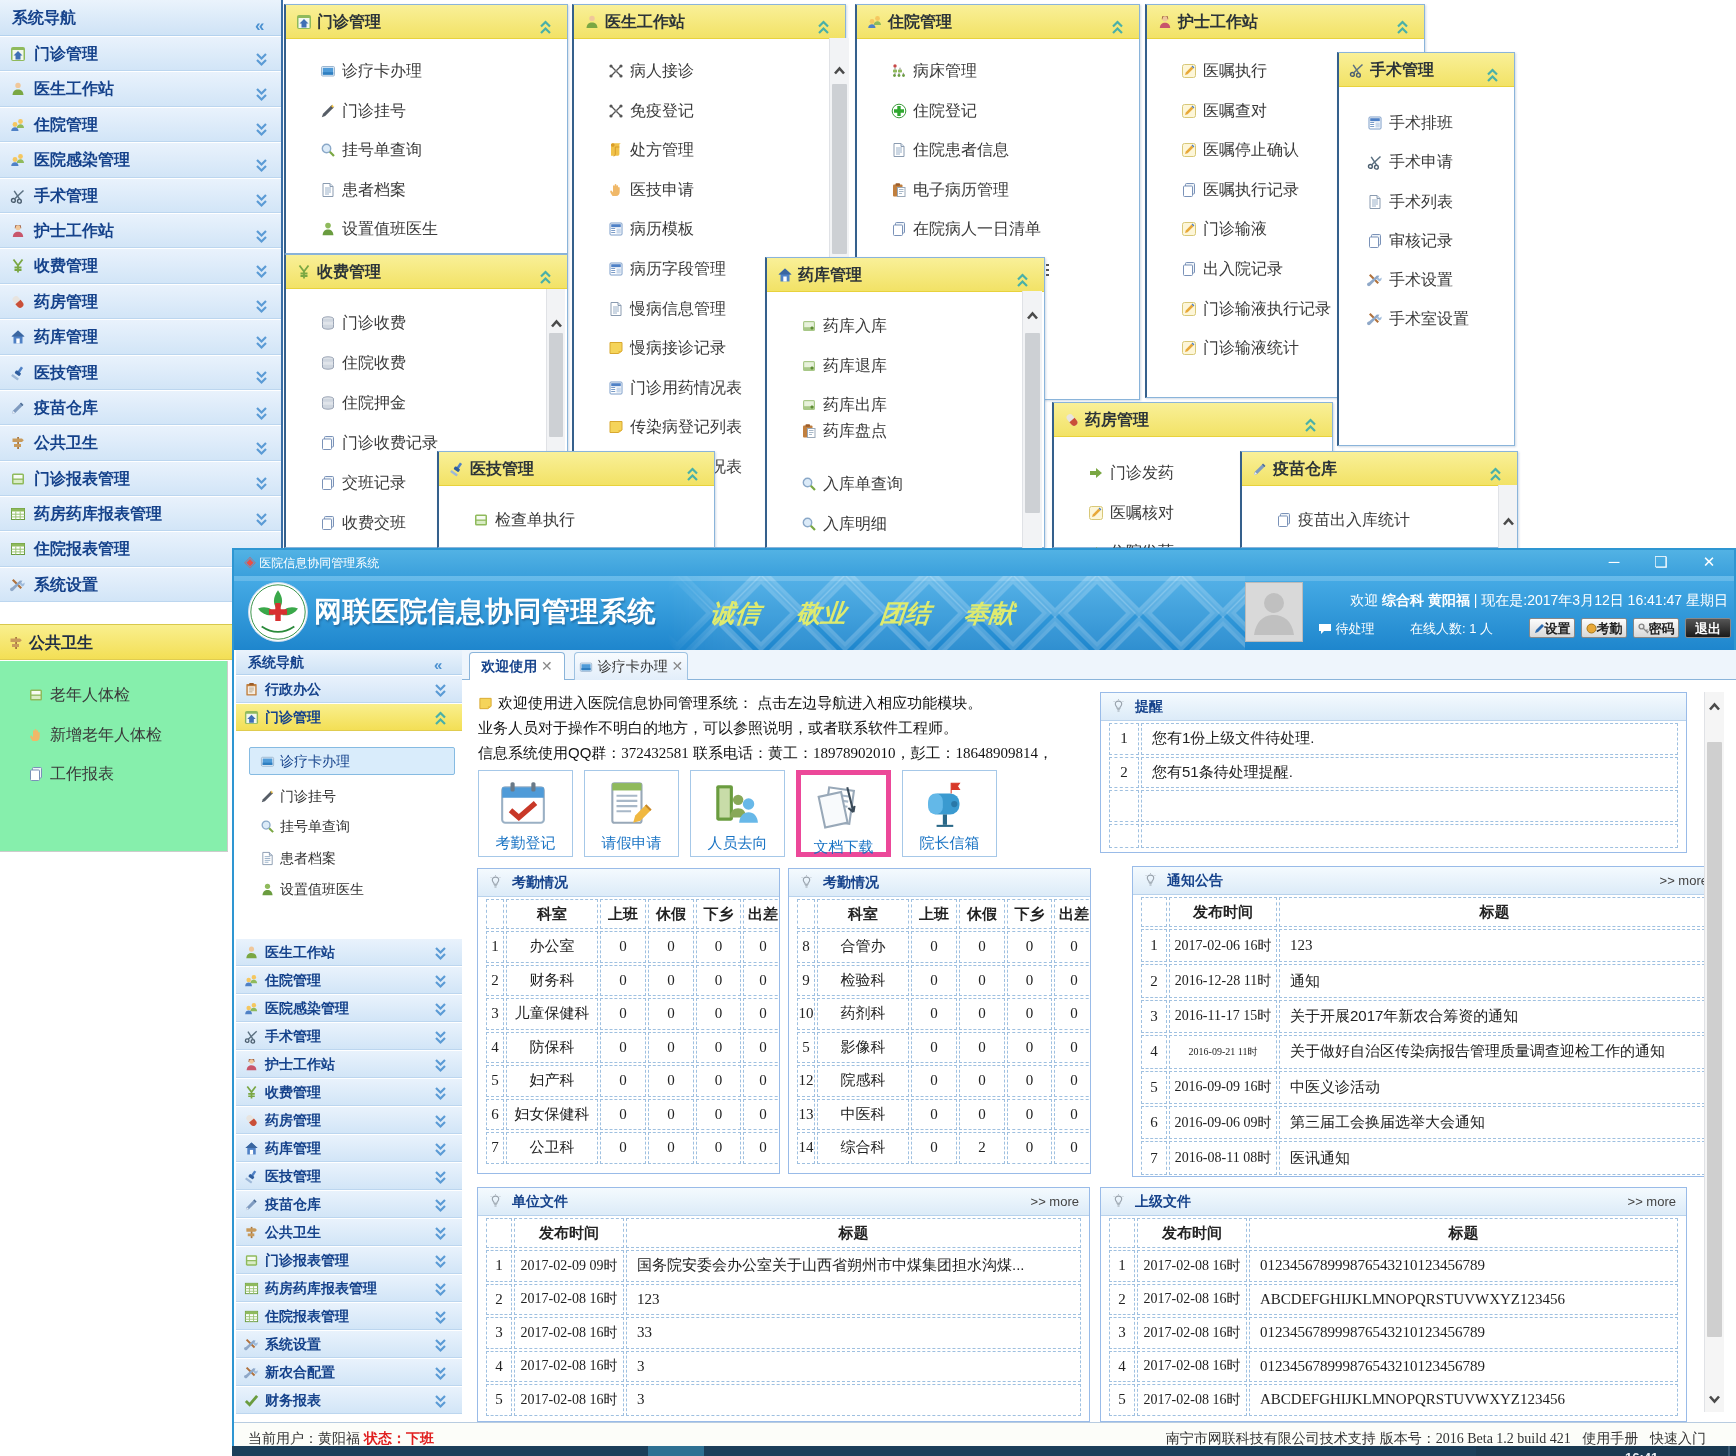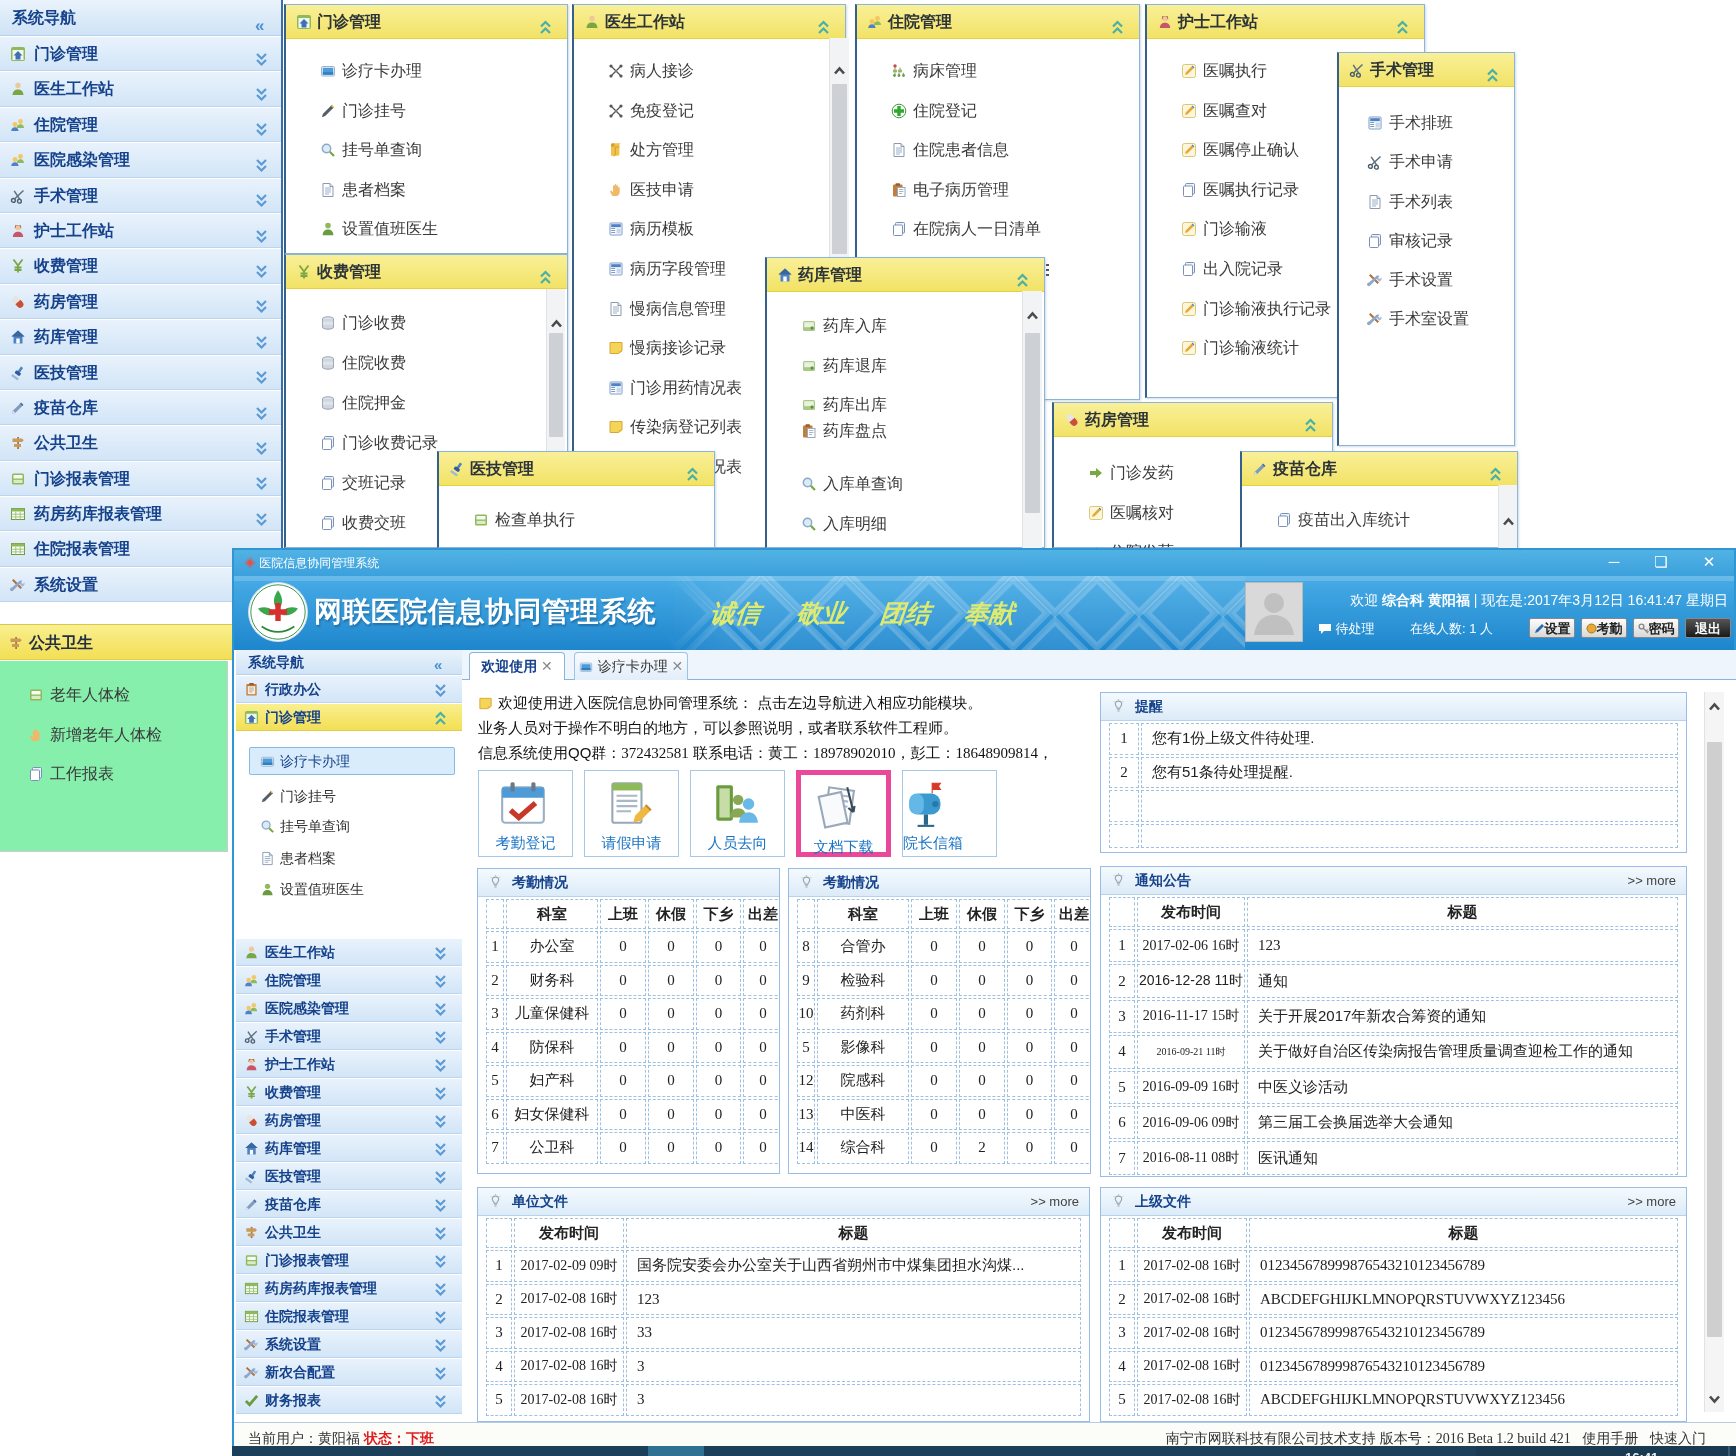--- a/index.html
+++ b/index.html
@@ -828,21 +828,21 @@
               <rect x="10" y="6" width="24" height="32" fill="#fff" stroke="#98a8b8" stroke-width="2"></rect>
               <path d="M14 12h16M14 17h16M14 22h16M14 27h10" stroke="#a8b8c8" stroke-width="2"></path>
             </g>
             <g transform="rotate(-12 20 28)">
               <rect x="6" y="10" width="22" height="30" fill="#f8fafc" stroke="#98a8b8" stroke-width="2"></rect>
             </g>
             <path d="M30 4l6 24M36 28l-5-4m5 4l1-6" stroke="#3a4a58" stroke-width="2" fill="none"></path>
           </svg></div>
         <div style="color:#1a74c4;font-size:15px;margin-top:4px">文档下载</div>
       </div>
-<div class="ab" style="left:440px;top:120px;width:95px;height:87px;border:1px solid #a6c8e8;text-align:left">
+<div class="ab" style="left:440px;top:120px;width:95px;height:87px;border:1px solid #a6c8e8;text-align:center">
         <div style="margin-top:8px"><svg class="ic" width="50" height="50" viewBox="0 0 48 48">
             <rect x="6" y="14" width="30" height="20" rx="9" fill="#3a9ad0"></rect>
             <rect x="6" y="14" width="14" height="20" rx="7" fill="#63b8e8"></rect>
             <circle cx="31" cy="24" r="3" fill="#2a78a8"></circle>
             <rect x="20" y="34" width="4" height="10" fill="#2a6888"></rect>
             <path d="M14 44h16v2H14z" fill="#2a6888"></path>
             <path d="M28 4v10M28 4h8l-2 3 2 3h-8z" fill="#d83828" stroke="#d83828"></path>
           </svg></div>
         <div style="color:#1a74c4;font-size:15px;margin-top:4px">院长信箱</div>
       </div>
@@ -1082,21 +1082,21 @@
               <td class="" style=""></td>
               <td class="l" style=""></td>
             </tr>
             <tr style="height:24px">
               <td class="" style=""></td>
               <td class="l" style=""></td>
             </tr>
           </tbody>
         </table>
       </div>
-<div class="cp" style="left:638px;top:216px;width:587px;height:311px;overflow:hidden">
+<div class="cp" style="left:670px;top:216px;width:587px;height:311px;overflow:hidden">
         <div class="cp-h"><svg class="ic" width="15" height="15" viewBox="0 0 16 16">
             <path d="M8 2.2c-2 0-3.4 1.4-3.4 3.2 0 1.3.7 2 1.3 2.8.4.5.6 1 .6 1.6h3c0-.6.2-1.1.6-1.6.6-.8 1.3-1.5 1.3-2.8 0-1.8-1.4-3.2-3.4-3.2z" fill="none" stroke="#98a2ac" stroke-width="1.2"></path>
             <path d="M6.6 11h2.8M6.9 12.7h2.2" stroke="#98a2ac" stroke-width="1.1"></path>
             <path d="M8 1.2v-1M3.8 3.2 3 2.4M12.2 3.2l.8-.8" stroke="#aab2ba" stroke-width="1"></path>
           </svg> 通知公告<span class="more">&gt;&gt; more</span></div>
         <table class="t" style="margin:0 6px;width:573px">
           <colgroup>
             <col style="width:26px">
             <col style="width:108px">
             <col>
@@ -1107,21 +1107,21 @@
               <td class="" style="">发布时间</td>
               <td class="" style="">标题</td>
             </tr>
             <tr style="height:33.4px">
               <td class="" style="font-family:'Liberation Serif',serif">1</td>
               <td class="" style="font-family:'Liberation Serif',serif;font-size:14px">2017-02-06 16时</td>
               <td class="l" style="font-family:'Liberation Serif',serif">123</td>
             </tr>
             <tr style="height:33.4px">
               <td class="" style="font-family:'Liberation Serif',serif">2</td>
-              <td class="" style="font-family:Liberation Sans, sans-serif;font-size:14px">2016-12-28 11时</td>
+              <td class="" style="font-family:Liberation Serif, serif;font-size:14px">2016-12-28 11时</td>
               <td class="l" style="">通知</td>
             </tr>
             <tr style="height:33.4px">
               <td class="" style="font-family:'Liberation Serif',serif">3</td>
               <td class="" style="font-family:'Liberation Serif',serif;font-size:14px">2016-11-17 15时</td>
               <td class="l" style="">关于开展2017年新农合筹资的通知</td>
             </tr>
             <tr style="height:33.4px">
               <td class="" style="font-family:'Liberation Serif',serif">4</td>
               <td class="" style="font-family:'Liberation Serif',serif;font-size:10px">2016-09-21 11时</td>

